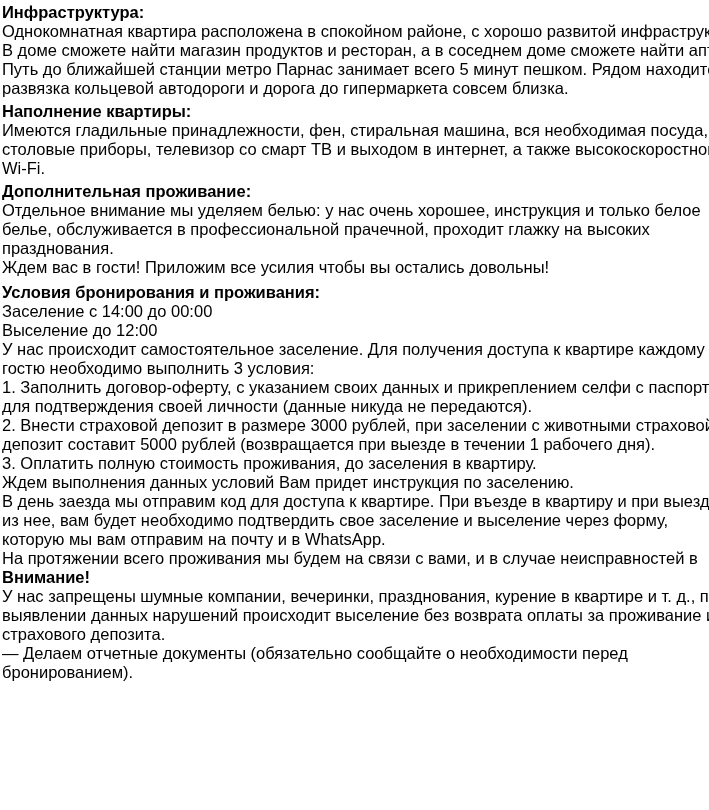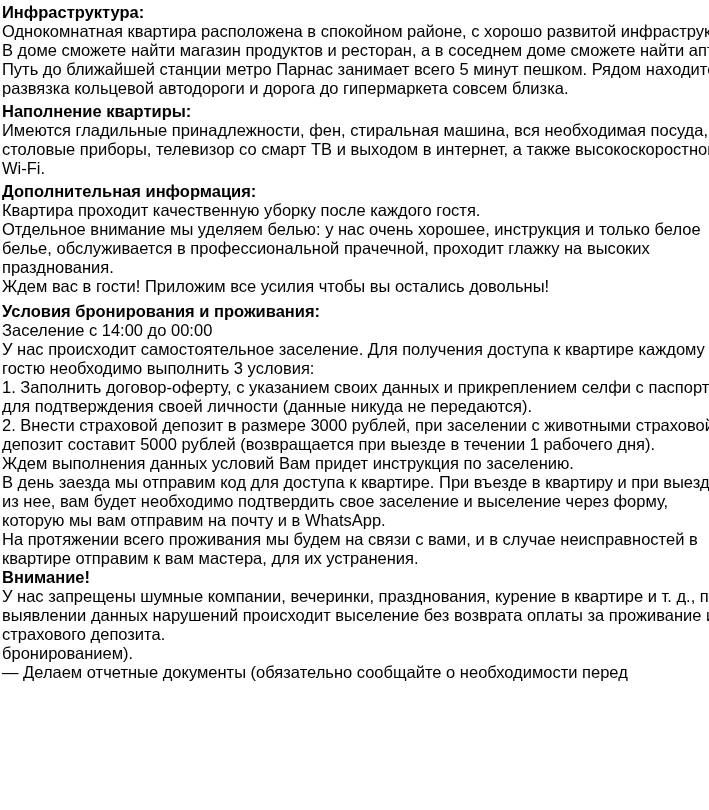--- a/index.html
+++ b/index.html
@@ -47,44 +47,44 @@
   </section>
 
   <section class="section">
     <div class="heading">Наполнение квартиры:</div>
     <div class="line">Имеются гладильные принадлежности, фен, стиральная машина, вся необходимая посуда,</div>
     <div class="line">столовые приборы, телевизор со смарт ТВ и выходом в интернет, а также высокоскоростной</div>
     <div class="line">Wi-Fi.</div>
   </section>
 
   <section class="section">
-    <div class="heading">Дополнительная информация:</div>
-    <div class="line">Квартира проходит качественную уборку после каждого гостя.</div>
+    <div class="heading">Дополнительная проживание:</div>
     <div class="line">Отдельное внимание мы уделяем белью: у нас очень хорошее, инструкция и только белое</div>
     <div class="line">белье, обслуживается в профессиональной прачечной, проходит глажку на высоких</div>
     <div class="line">празднования.</div>
     <div class="line">Ждем вас в гости! Приложим все усилия чтобы вы остались довольны!</div>
   </section>
 
   <section class="section last">
     <div class="heading">Условия бронирования и проживания:</div>
     <div class="line">Заселение с 14:00 до 00:00</div>
+    <div class="line">Выселение до 12:00</div>
     <div class="line">У нас происходит самостоятельное заселение. Для получения доступа к квартире каждому</div>
     <div class="line">гостю необходимо выполнить 3 условия:</div>
     <div class="line">1. Заполнить договор-оферту, с указанием своих данных и прикреплением селфи с паспортом,</div>
     <div class="line">для подтверждения своей личности (данные никуда не передаются).</div>
     <div class="line">2. Внести страховой депозит в размере 3000 рублей, при заселении с животными страховой</div>
     <div class="line">депозит составит 5000 рублей (возвращается при выезде в течении 1 рабочего дня).</div>
+    <div class="line">3. Оплатить полную стоимость проживания, до заселения в квартиру.</div>
     <div class="line">Ждем выполнения данных условий Вам придет инструкция по заселению.</div>
     <div class="line">В день заезда мы отправим код для доступа к квартире. При въезде в квартиру и при выезде</div>
     <div class="line">из нее, вам будет необходимо подтвердить свое заселение и выселение через форму,</div>
     <div class="line">которую мы вам отправим на почту и в WhatsApp.</div>
     <div class="line">На протяжении всего проживания мы будем на связи с вами, и в случае неисправностей в</div>
-    <div class="line">квартире отправим к вам мастера, для их устранения.</div>
     <div class="heading">Внимание!</div>
     <div class="line">У нас запрещены шумные компании, вечеринки, празднования, курение в квартире и т. д., при</div>
     <div class="line">выявлении данных нарушений происходит выселение без возврата оплаты за проживание и</div>
     <div class="line">страхового депозита.</div>
+    <div class="line">— Делаем отчетные документы (обязательно сообщайте о необходимости перед</div>
     <div class="line">бронированием).</div>
-    <div class="line">— Делаем отчетные документы (обязательно сообщайте о необходимости перед</div>
   </section>
 
 </main>
 
 </body></html>

